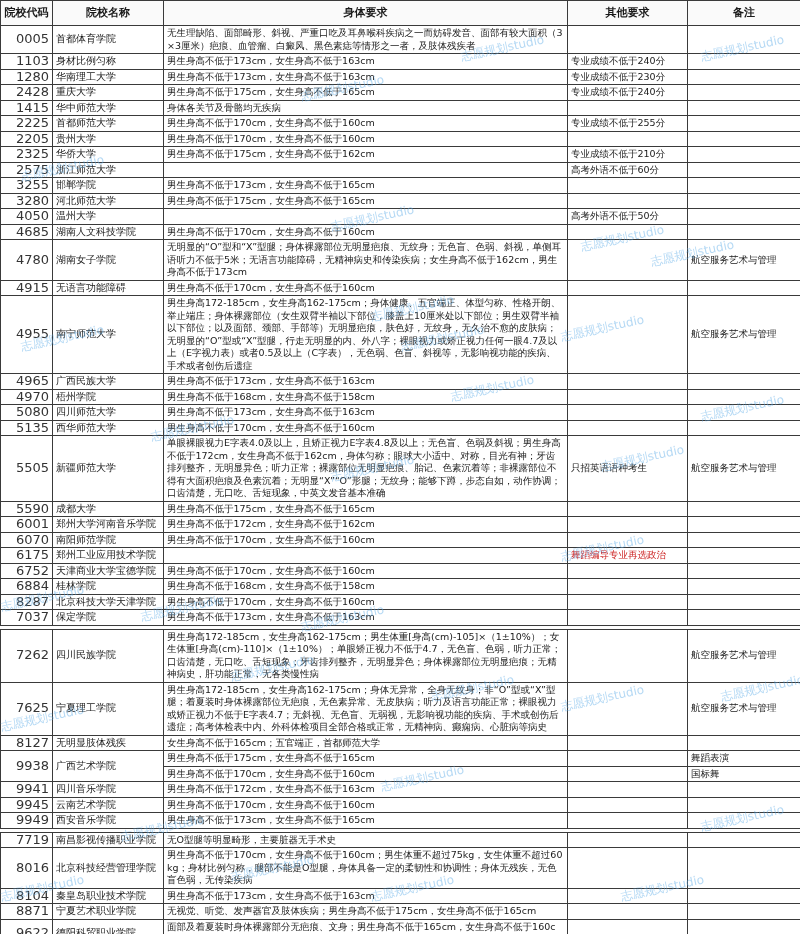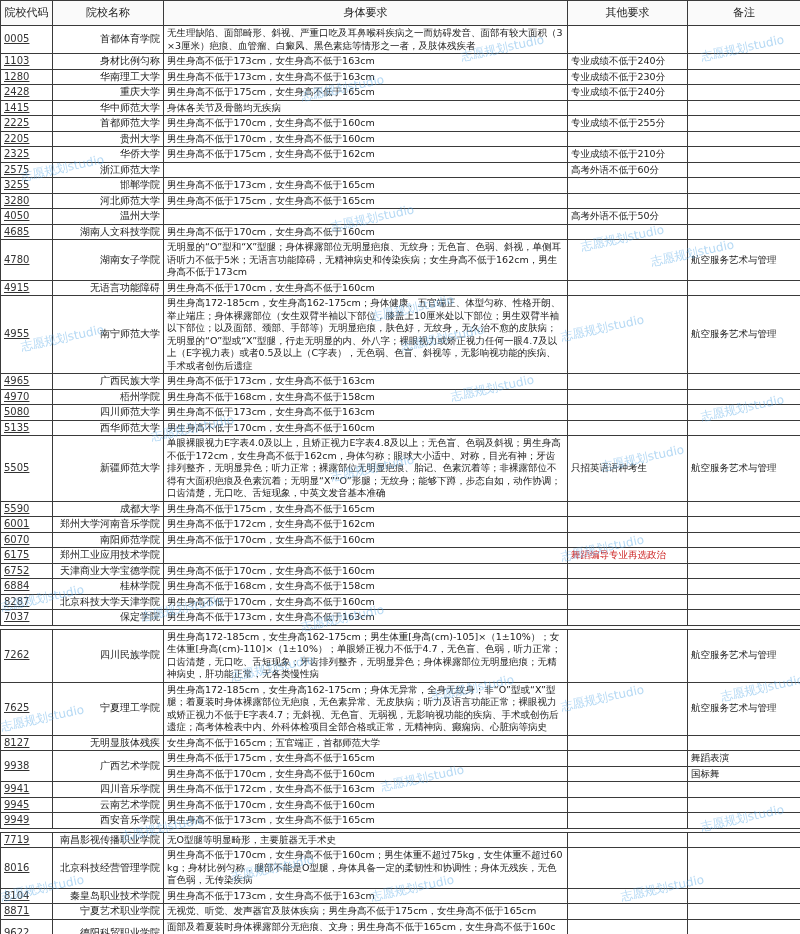--- a/index.html
+++ b/index.html
@@ -1,21 +1,21 @@
 <!DOCTYPE html>
 <html><head>
 <meta charset="utf-8">
 <style>
   html,body{margin:0;padding:0;background:#ffffff;}
   body{width:800px;height:934px;overflow:hidden;position:relative;font-family:"DejaVu Sans","Liberation Sans",sans-serif;color:#1a1a1a;}
   table{border-collapse:collapse;width:800px;table-layout:fixed;position:absolute;left:0;top:0;}
   td,th{border:1px solid #3a3a3a;font-size:9.5px;line-height:12.5px;padding:1px 3px;vertical-align:middle;overflow:hidden;word-break:break-all;}
-  th{font-weight:normal;font-size:11px;height:22px;text-align:center;background:#fafafa;}
-  td.code{text-align:left;font-size:10px;color:#333;text-decoration:underline;}
-  td.name{font-size:10px;text-align:right;}
+  th{font-weight:bold;font-size:11px;height:22px;text-align:center;background:#fafafa;}
+  td.code{text-align:right;font-size:13px;color:#333;}
+  td.name{font-size:10px;}
   td.red{color:#cc2222;}
   tr.gap td{height:3px;padding:0;border-left:none;border-right:none;}
   col.c0{width:52px}col.c1{width:111px}col.c2{width:404px}col.c3{width:120px}col.c4{width:113px}
   .wm{position:absolute;color:rgba(90,170,230,0.45);font-size:12px;transform:rotate(-12deg);pointer-events:none;white-space:nowrap;}
 </style>
 </head>
 <body>
 
 <table>
   <colgroup>

